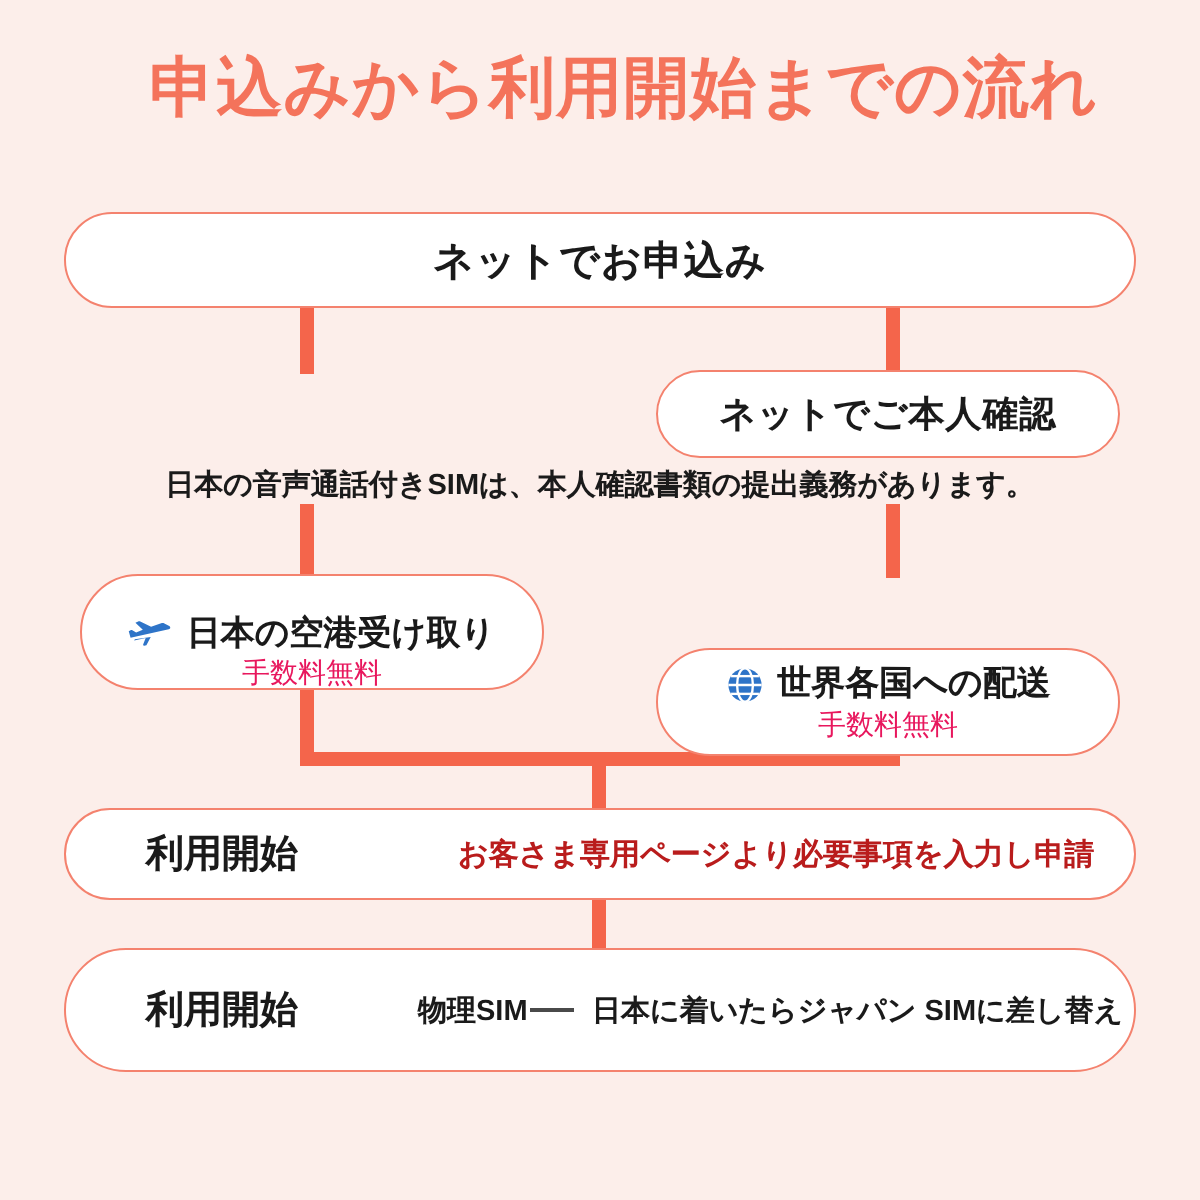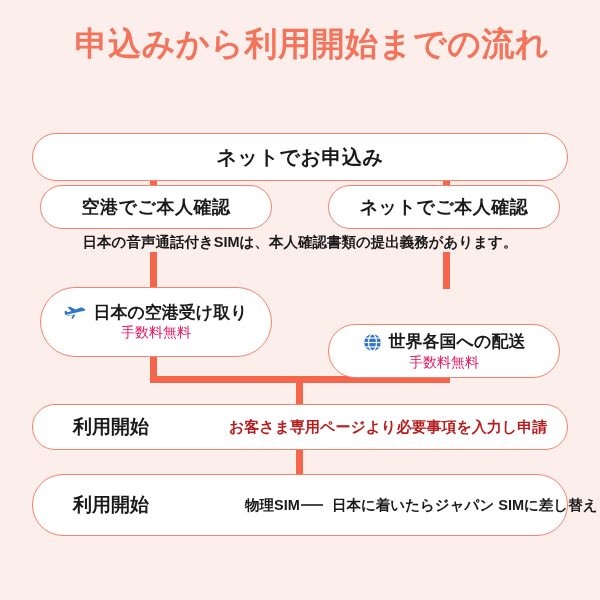--- a/index.html
+++ b/index.html
@@ -52,21 +52,21 @@
   }
   .pill-label {
     font-size: 20px;
     font-weight: bold;
     color: #1a1a1a;
     white-space: nowrap;
     letter-spacing: 0.5px;
   }
 
   
-  #box-apply { left: 32px; top: 106px; width: 536px; height: 48px; margin-top: 27px; }
+  #box-apply { left: 32px; top: 106px; width: 536px; height: 48px; }
 
   
   #box-verify-airport { left: 40px; top: 185px; width: 232px; height: 44px; }
   #box-verify-online  { left: 328px; top: 185px; width: 232px; height: 44px; align-items: center; }
   #box-verify-airport .pill-label,
   #box-verify-online  .pill-label { font-size: 18px; }
 
   
   .note {
     position: absolute;
@@ -74,21 +74,21 @@
     top: 233px;
     width: 600px;
     text-align: center;
     font-size: 14.5px;
     font-weight: bold;
     color: #1a1a1a;
     white-space: nowrap;
   }
 
   
-  #box-pickup  { left: 40px; top: 287px; width: 232px; height: 70px; }
+  #box-pickup  { left: 40px; top: 287px; width: 232px; height: 58px; align-items: flex-end; }
   #box-ship    { left: 328px; top: 300px; width: 232px; height: 54px; margin-top: 24px; }
   .delivery-inner {
     display: flex;
     flex-direction: column;
     align-items: center;
     justify-content: center;
     line-height: 1.05;
   }
   .delivery-row1 {
     display: flex;
@@ -144,21 +144,21 @@
     gap: 4px;
   }
   .sim-line {
     display: flex;
     align-items: center;
     font-size: 14.5px;
     font-weight: bold;
     color: #1a1a1a;
     white-space: nowrap;
   }
-  .sim-key { width: 56px; flex: 0 0 56px; margin-left: 36px; }
+  .sim-key { width: 56px; flex: 0 0 56px; }
   .sim-dash {
     height: 2px;
     background: #4a4a4a;
     margin: 0 9px 0 0;
     flex: 0 0 auto;
   }
   .dash-short { width: 22px; }
   .dash-long  { width: 54px; }
 </style>
 </head>
@@ -178,23 +178,20 @@
   <div class="conn" style="left:443px; top:339px; width:7px; height:44px;"></div>
   <div class="conn" style="left:150px; top:376px; width:300px; height:7px;"></div>
   <div class="conn" style="left:296px; top:376px; width:7px; height:30px;"></div>
 
   <div class="conn" style="left:296px; top:449px; width:7px; height:27px;"></div>
 
   <div class="pill" id="box-apply">
     <span class="pill-label">ネットでお申込み</span>
   </div>
 
-  <div class="pill" id="box-verify-airport">
-    <span class="pill-label">空港でご本人確認</span>
-  </div>
 
   <div class="pill" id="box-verify-online">
     <span class="pill-label">ネットでご本人確認</span>
   </div>
 
   <div class="note">日本の音声通話付きSIMは、本人確認書類の提出義務があります。</div>
 
   <div class="pill" id="box-pickup">
     <div class="delivery-inner">
       <div class="delivery-row1">

